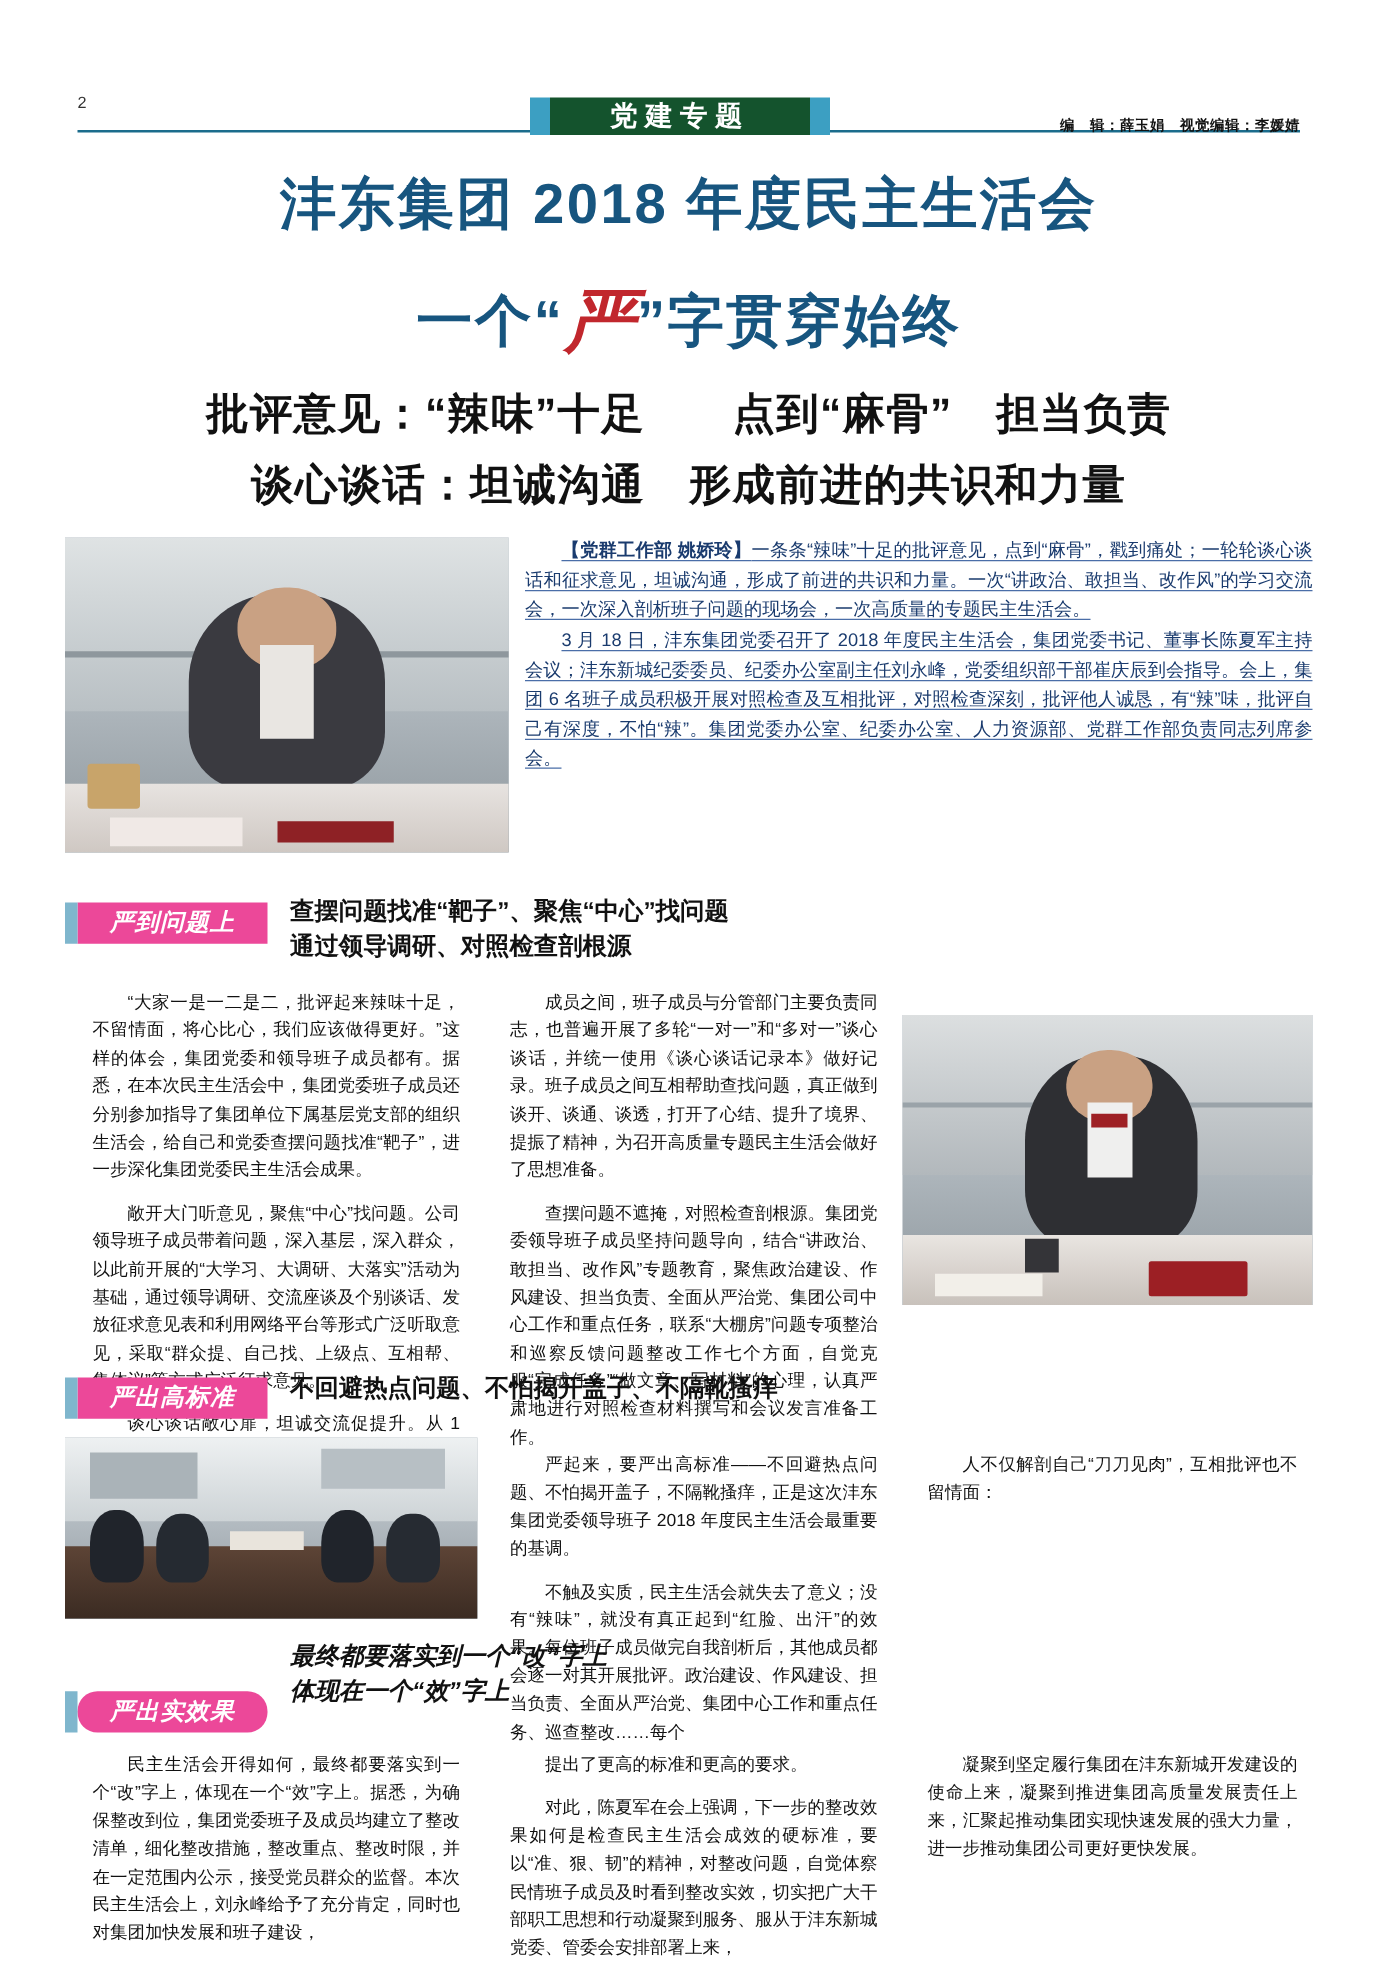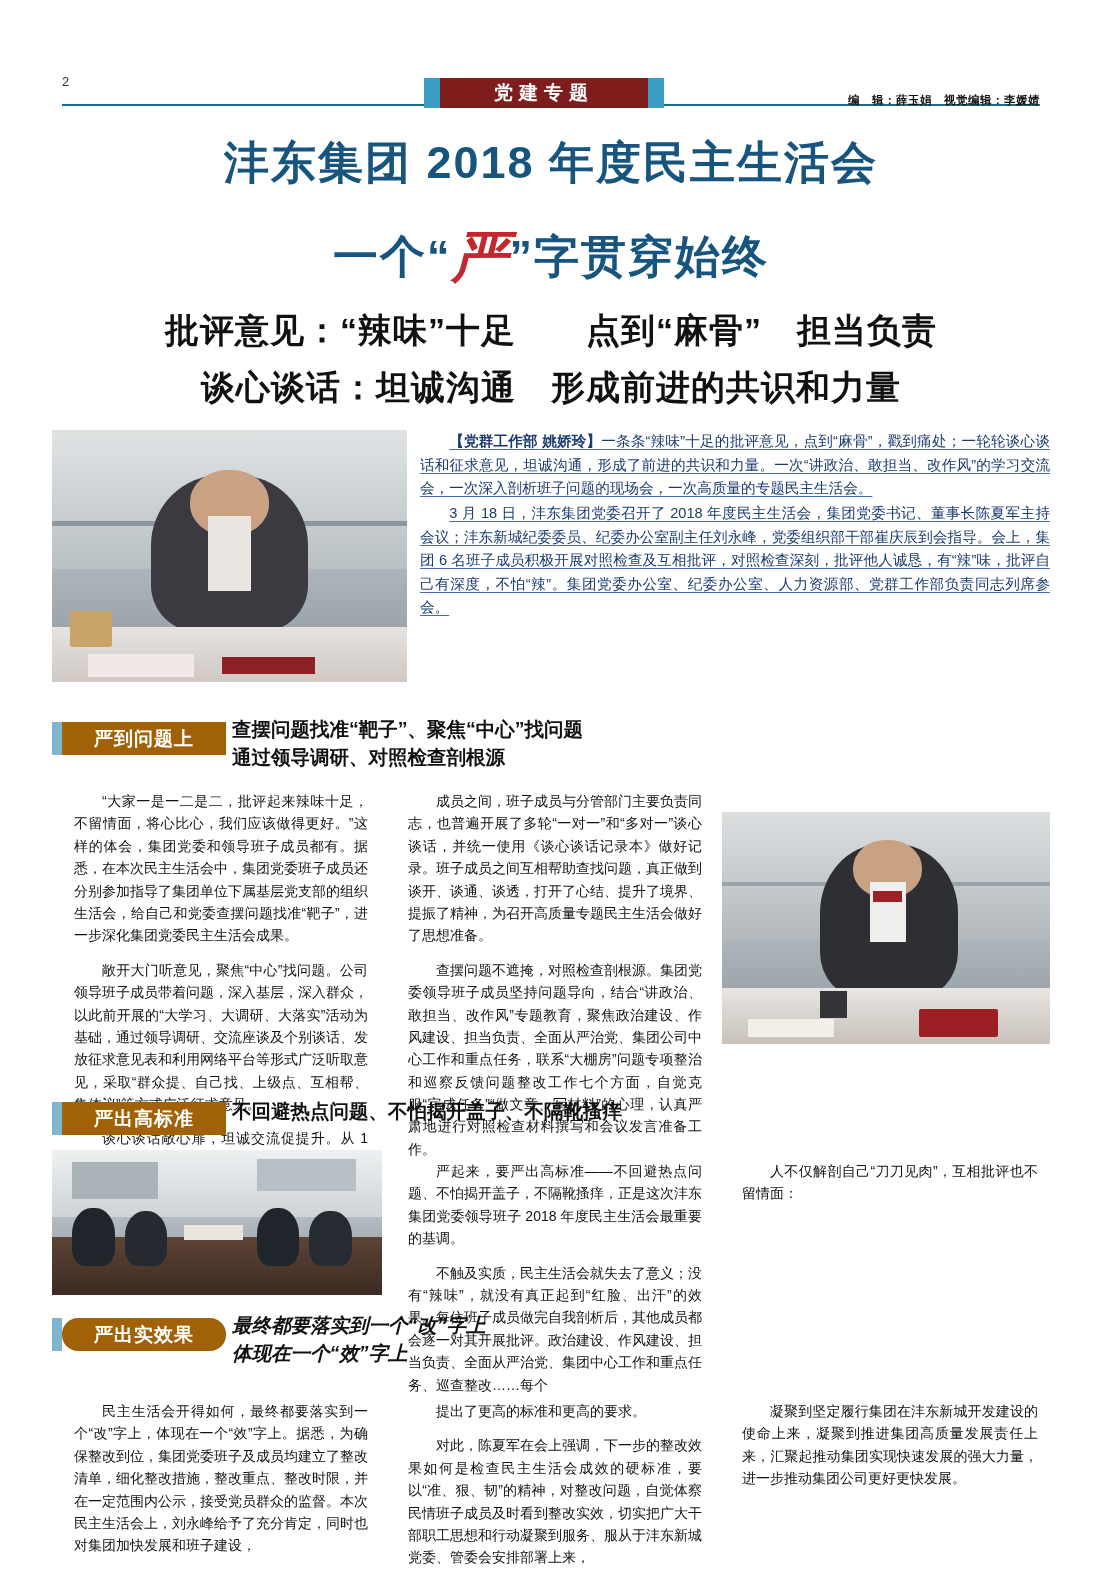--- a/index.html
+++ b/index.html
@@ -31,23 +31,23 @@
     top: 104px;
     height: 2px;
     background: #1b6c8c;
   }
   .section-tab {
     position: absolute;
     left: 440px;
     top: 78px;
     width: 208px;
     height: 30px;
-    background: #7f1d1d;
+    background: #14532d;
     color: #fff;
-    font-size: 19px;
+    font-size: 22px;
     font-weight: bold;
     letter-spacing: 6px;
     text-align: center;
     line-height: 30px;
   }
   .section-tab-l {
     position: absolute;
     left: 424px;
     top: 78px;
     width: 16px;
@@ -134,29 +134,30 @@
     color: #1a3b6e;
     text-align: justify;
     text-justify: inter-ideograph;
   }
   .lead-text p { margin: 0 0 1px 0; text-indent: 2em; text-decoration: underline; text-decoration-color: #4a6ea8; text-underline-offset: 3px; }
   .lead-text .lead-tag { font-weight: bold; }
 
   
   .sec-label {
     position: absolute;
-    width: 164px;
+    width: 152px;
     height: 33px;
-    background: #a16207;
+    background: #ec4899;
     color: #fff;
     font-size: 19px;
     font-weight: bold;
     text-align: center;
     line-height: 33px;
     letter-spacing: 1px;
+    font-style: italic;
   }
   .sec-label .notch-l {
     position: absolute;
     left: -10px; top: 0;
     width: 10px; height: 33px;
     background: #7fb6cd;
   }
   .sec-label-sub {
     position: absolute;
     font-size: 19.5px;
@@ -184,21 +185,21 @@
   #photo-2 { left: 722px; top: 812px; width: 328px; height: 232px; }
 
   
   #s2-label { left: 62px; top: 1102px; }
   #s2-sub { left: 232px; top: 1098px; }
   #photo-3 { left: 52px; top: 1150px; width: 330px; height: 145px; }
   #c2a { left: 396px; top: 1148px; width: 318px; }
   #c2b { left: 730px; top: 1148px; width: 320px; }
 
   
-  #s3-label { left: 62px; top: 1318px; border-radius: 16px; }
+  #s3-label { left: 62px; top: 1353px; border-radius: 16px; }
   #s3-sub { left: 232px; top: 1312px; font-style: italic; }
   #c3a { left: 62px; top: 1388px; width: 318px; }
   #c3b { left: 396px; top: 1388px; width: 318px; }
   #c3c { left: 730px; top: 1388px; width: 320px; }
 
   
   .ph-room {
     width: 100%; height: 100%;
     background: linear-gradient(180deg,#cfd6da 0%,#b4bcc2 45%,#8d969c 100%);
     position: relative;

